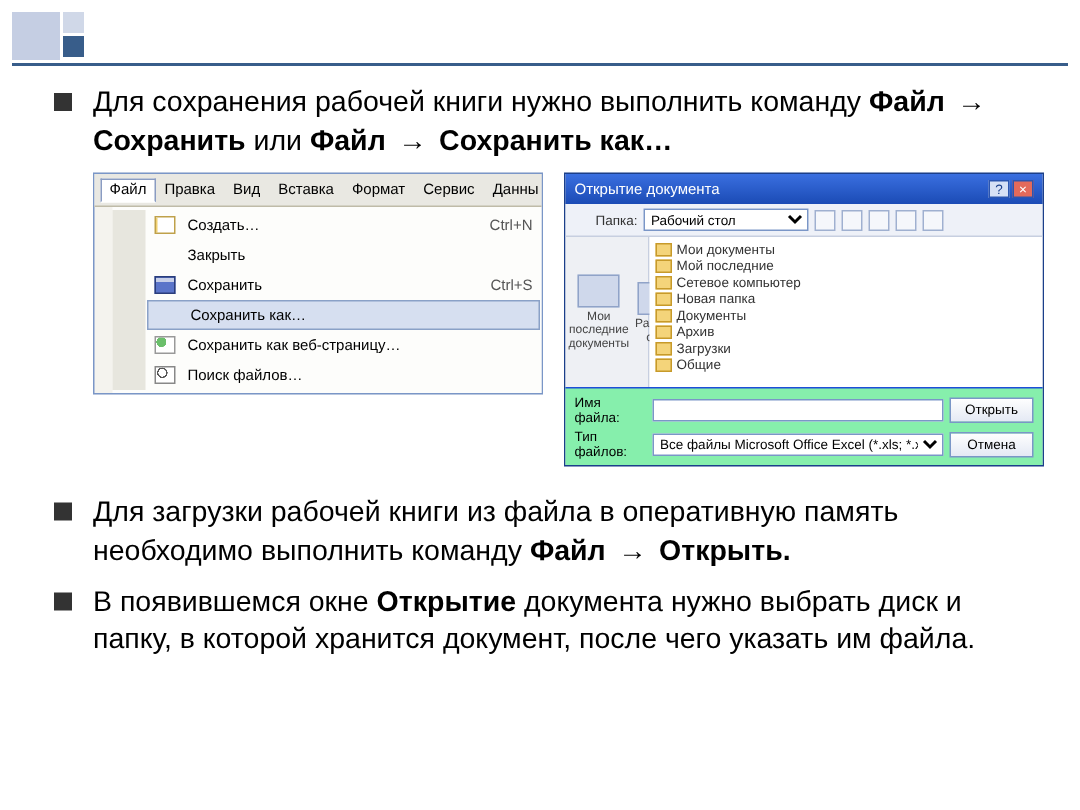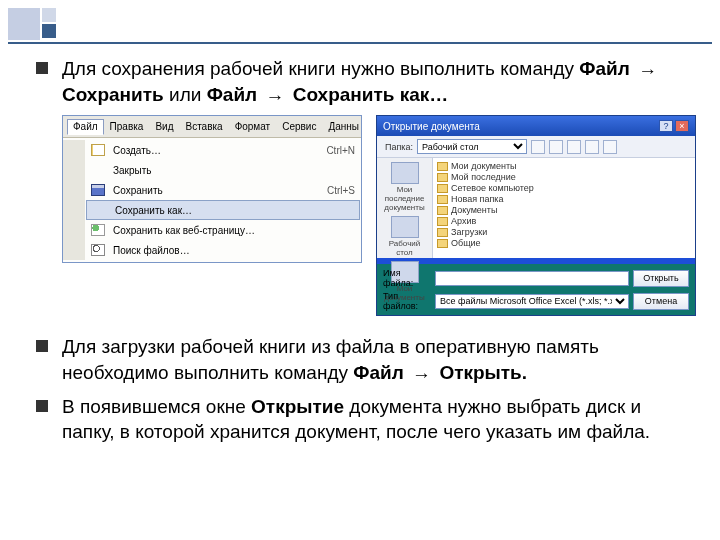--- a/index.html
+++ b/index.html
@@ -78,20 +78,21 @@
   .menu .menubar span.active {
     background:#fff;
     border:1px solid #8a9cc2;
     border-bottom:1px solid #fff;
     margin-bottom:-1px;
     padding:1px 5px;
   }
   .menu .dropdown {
     background:#fdfdfb;
     padding:2px 0;
+    margin-left:12px;
   }
   .menu .item {
     display:flex; align-items:center;
     height:20px;
     padding:0 6px 0 4px;
     gap:6px;
   }
   .menu .item.hl {
     background:#d6dff0;
     border:1px solid #8aa1c7;
@@ -135,50 +136,50 @@
   .dlg .titlebar .btns { display:flex; gap:2px;}
   .dlg .titlebar .wb {
     width:14px;height:12px;background:#d6e0f5;border:1px solid #2b55b0;
     display:flex;align-items:center;justify-content:center;color:#1b3f8a;font-size:9px;line-height:1;
   }
   .dlg .toolbar {
     height:22px;
     background:#eef1f8;
     border-bottom:1px solid #c7cfe0;
     display:flex;align-items:center;gap:4px;
-    padding:0 8px;
+    padding:0 20px;
   }
   .dlg .toolbar .lookin { color:#333; }
   .dlg .toolbar select {
     font-size:9px;height:15px;border:1px solid #7a96c7;background:#fff;
     width:110px;
   }
   .dlg .toolbar .tb { width:14px;height:14px;border:1px solid #9fb0d0;background:#f5f7fb;}
   .dlg .body { display:flex; height:100px; }
   .dlg .places {
     width:56px;background:#eef0f4;border-right:1px solid #c7cfe0;
-    display:flex;flex-direction:column;gap:4px;padding:4px 2px;align-items:center;
+    display:flex;flex-direction:row;gap:4px;padding:4px 2px;align-items:center;
   }
   .dlg .place {
     width:48px;text-align:center;font-size:8px;color:#444;
   }
   .dlg .place .pic {
     width:28px;height:22px;margin:0 auto 1px;
     background:#cfd8eb;border:1px solid #90a3c8;
   }
   .dlg .filelist {
     flex:1;background:#fff;overflow:hidden;padding:3px 4px;
     display:flex;flex-direction:column;gap:1px;
   }
   .dlg .filelist .f {
     display:flex;align-items:center;gap:3px;font-size:9px;color:#333;
   }
   .dlg .filelist .fdr { width:11px;height:9px;background:#f4d47a;border:1px solid #c79a2a;}
   .dlg .footer {
-    background:#0f766e;padding:4px 6px;border-top:6px solid #1d4ed8;
+    background:#86efac;padding:4px 6px;border-top:1px solid #1d4ed8;
     display:grid;grid-template-columns:48px 1fr 56px;gap:3px 4px;
     font-size:9px;align-items:center;
   }
   .dlg .footer input,.dlg .footer select{
     width:100%;height:15px;font-size:9px;border:1px solid #7a96c7;background:#fff;
   }
   .dlg .footer .btn {
     height:17px;border:1px solid #7a96c7;background:linear-gradient(#fefefe,#e4e9f4);
     display:flex;align-items:center;justify-content:center;
   }

